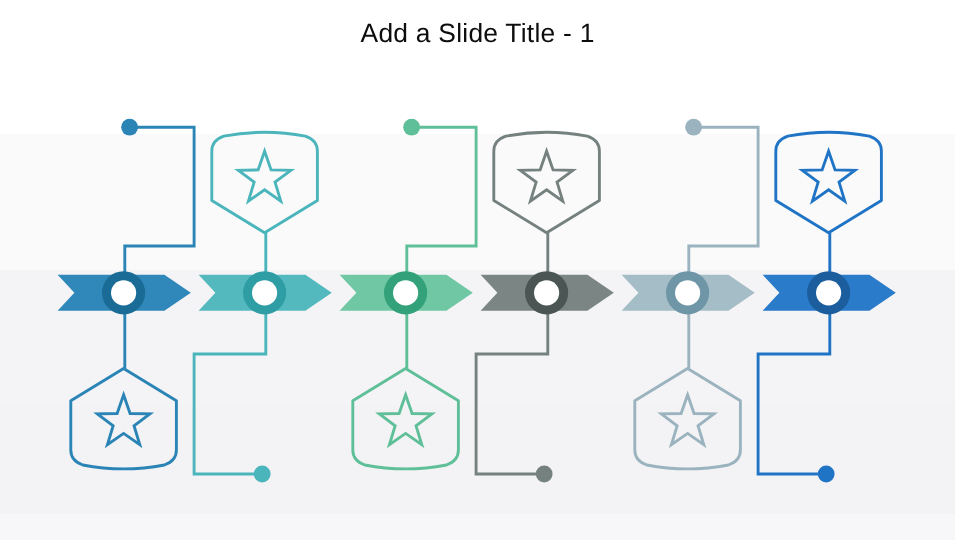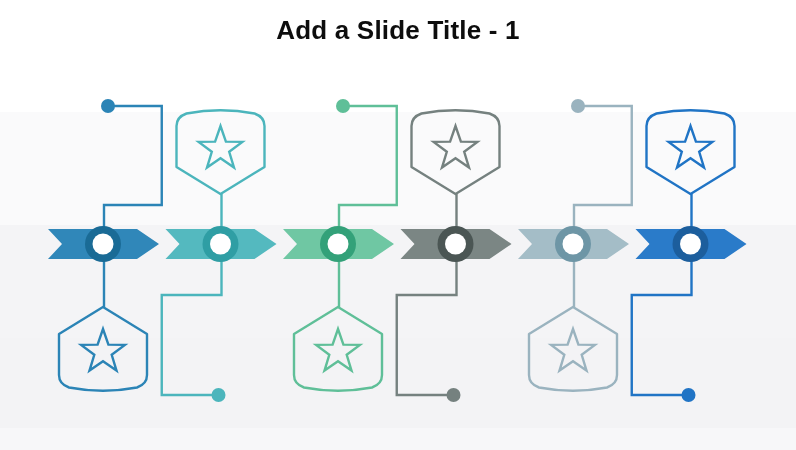--- a/index.html
+++ b/index.html
@@ -17,22 +17,22 @@
       #f4f4f6 225px, #f4f4f6 338px,
       #f3f3f5 338px, #f3f3f5 428px,
       #f7f7f9 428px, #f7f7f9 450px);
   }
   .slide-title {
     position: absolute;
     top: 15px; left: 0;
     width: 100%;
     margin: 0;
     text-align: center;
-    font-size: 26px;
-    font-weight: 700;
+    font-size: 22px;
+    font-weight: 400;
     color: #0d0d0d;
     letter-spacing: 0.2px;
   }
   svg.timeline { position: absolute; top: 0; left: 0; }
 </style>
 </head>
 <body>
 
 <div class="slide-canvas">
   <h1 class="slide-title">Add a Slide Title - 1</h1>

